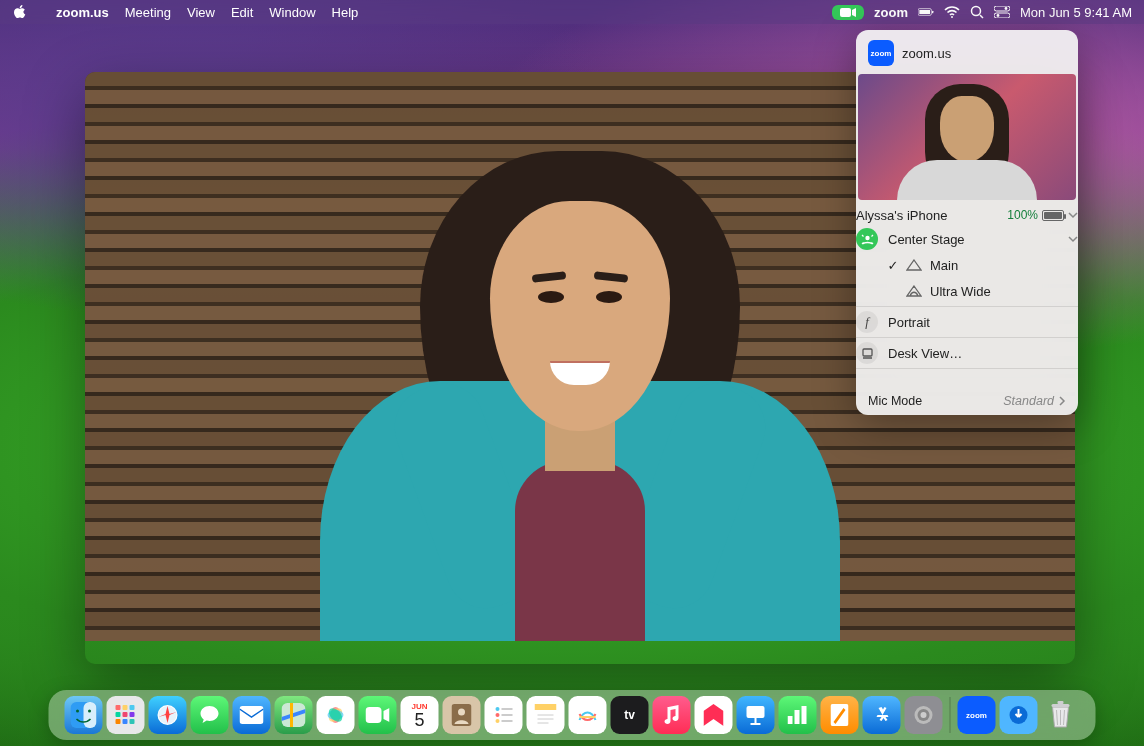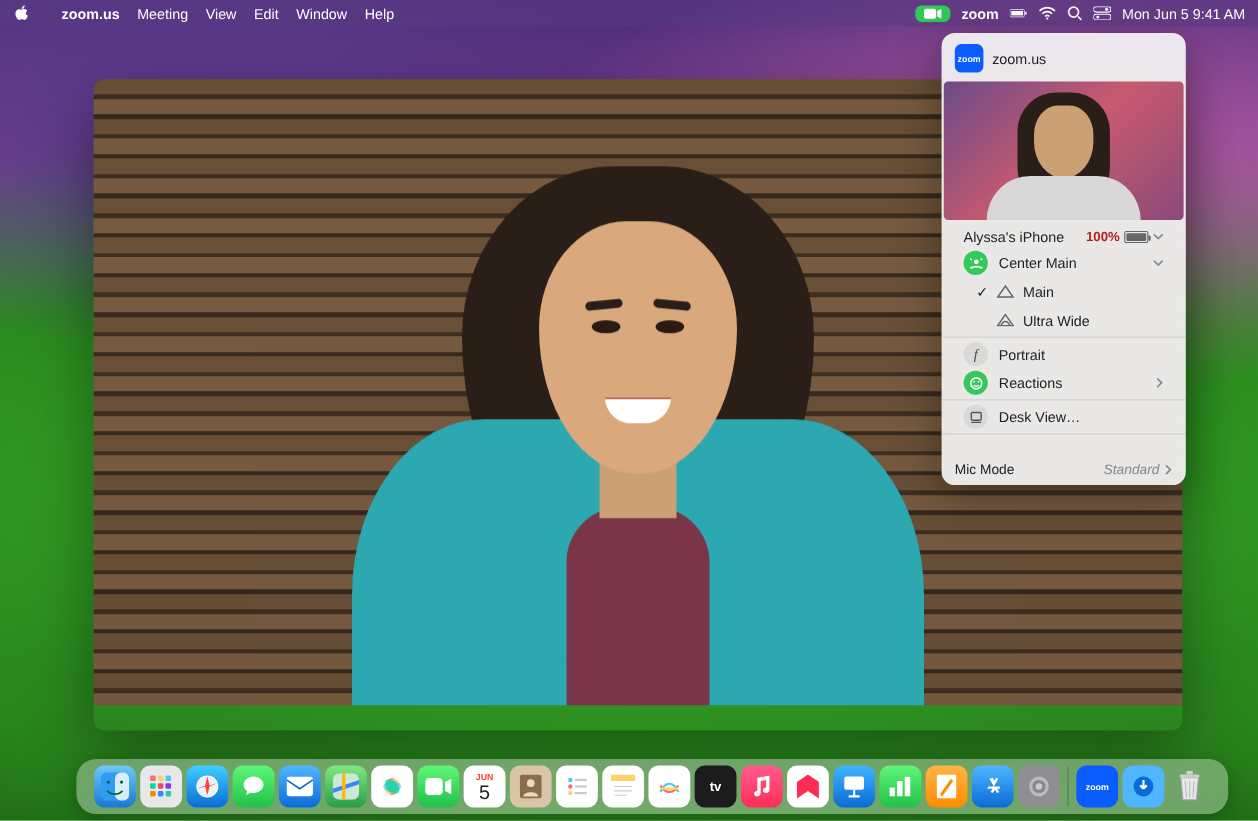--- a/index.html
+++ b/index.html
@@ -76,42 +76,42 @@
   .pop-head .appicon { width:26px; height:26px; background:#0b5cff; border-radius:6px;
     display:flex; align-items:center; justify-content:center; color:#fff; font-size:8px; font-weight:700; }
   .pop-preview { margin:0 2px; height:126px; border-radius:4px; position:relative; overflow:hidden;
     background:linear-gradient(135deg,#6c4a8a 0%, #c95a6e 50%, #8a4a7a 100%); }
   .pop-preview .pface { position:absolute; left:50%; top:22px; transform:translateX(-50%);
     width:54px; height:66px; background:#caa074; border-radius:40% 40% 50% 50%; }
   .pop-preview .phair { position:absolute; left:50%; top:10px; transform:translateX(-50%);
     width:84px; height:110px; background:#2a1e18; border-radius:42px 42px 50px 50px; }
   .pop-preview .pbody { position:absolute; left:50%; bottom:0; transform:translateX(-50%);
     width:140px; height:40px; background:#d8d8d8; border-radius:40px 40px 0 0; }
-  .pop-row { display:flex; align-items:center; padding:4px 20px; height:26px; }
+  .pop-row { display:flex; align-items:center; padding:4px 0; height:26px; }
   .pop-sep { height:1px; background:rgba(0,0,0,0.1); margin:2px 0; }
   .device-row { justify-content:space-between; padding-top:8px; }
-  .device-row .right { display:flex; align-items:center; gap:4px; color:#b91c1c; font-size:12px;font-weight:bold; }
+  .device-row .right { display:flex; align-items:center; gap:4px; color:#15803d; font-size:12px; }
   .battery { width:22px; height:11px; border:1px solid #666; border-radius:2px; position:relative; }
   .battery::after{content:"";position:absolute;right:-3px;top:3px;width:2px;height:5px;background:#666;border-radius:1px;}
   .battery .fill{position:absolute;left:1px;top:1px;bottom:1px;width:90%;background:#666;border-radius:1px;}
   .row-icon { width:22px; height:22px; border-radius:11px; display:flex; align-items:center; justify-content:center;
     margin-right:10px; flex-shrink:0; }
   .row-icon.green { background:#34c759; color:#fff; }
   .row-icon.neutral { background:rgba(0,0,0,0.06); color:#444; }
   .row-check { width:22px; text-align:center; margin-right:2px; }
   .sub-row { padding-left:26px; }
   .chev { margin-left:auto; color:#888; }
   .micmode-row { justify-content:space-between; padding:8px 12px 10px; font-size:12.5px;margin-top:20px; }
   .micmode-row .val { color:#888; display:flex; align-items:center; gap:4px;font-style:italic; }
 
   
   .dock { position:absolute; left:50%; bottom:6px; transform:translateX(-50%);
     display:flex; align-items:center; gap:4px; padding:6px 16px;
     background:rgba(255,255,255,0.35); border-radius:18px; backdrop-filter:blur(20px);
-    box-shadow:0 6px 20px rgba(0,0,0,0.25);margin-left:21px; }
+    box-shadow:0 6px 20px rgba(0,0,0,0.25); }
   .dock-item { width:38px; height:38px; border-radius:9px; display:flex; align-items:center;
     justify-content:center; font-size:17px; color:#ffffff; }
   .dock-divider { width:1px; height:36px; background:rgba(0,0,0,0.25); margin:0 3px; }
 
   
   svg { display:block; }
 </style>
 </head>
 <body>
 
@@ -203,21 +203,21 @@
   </div>
 
   <div class="pop-row">
     <span class="row-icon green">
       <svg width="13" height="13" viewBox="0 0 13 13">
           <circle cx="6.5" cy="5" r="2.2" fill="#fff"></circle>
           <path d="M2 11c1-2 8-2 9 0" stroke="#fff" stroke-width="1.5" fill="none"></path>
           <path d="M1 2l1.5 1.5M12 2l-1.5 1.5M1 11l1.5-1.5M12 11l-1.5-1.5" stroke="#fff" stroke-width="1.2"></path>
         </svg>
     </span>
-    <span>Center Main</span>
+    <span>Center Stage</span>
     <svg class="chev" width="10" height="10" viewBox="0 0 10 10">
         <path d="M1 3l4 4 4-4" fill="none" stroke="#888" stroke-width="1.5"></path>
       </svg>
   </div>
 
   <div class="pop-row sub-row">
     <span class="row-check">✓</span>
     <svg width="16" height="12" viewBox="0 0 16 12" style="margin-right:8px;">
         <path d="M8 1l7 10H1z" fill="none" stroke="#666" stroke-width="1.3"></path>
       </svg>
@@ -231,34 +231,20 @@
     <span>Ultra Wide</span>
   </div>
 
   <div class="pop-sep"></div>
 
   <div class="pop-row">
     <span class="row-icon neutral">
         <span style="font-style:italic;font-family:serif;">f</span>
       </span>
     <span>Portrait</span>
-  </div>
-  <div class="pop-row">
-    <span class="row-icon green">
-      <svg width="13" height="13" viewBox="0 0 13 13">
-          <circle cx="6.5" cy="6.5" r="5" fill="none" stroke="#fff" stroke-width="1.5"></circle>
-          <circle cx="4.5" cy="5" r="0.8" fill="#fff"></circle>
-          <circle cx="8.5" cy="5" r="0.8" fill="#fff"></circle>
-          <path d="M4 8c1 1.5 4 1.5 5 0" stroke="#fff" fill="none" stroke-width="1.2"></path>
-        </svg>
-    </span>
-    <span>Reactions</span>
-    <svg class="chev" width="8" height="10" viewBox="0 0 8 10">
-        <path d="M2 1l4 4-4 4" fill="none" stroke="#888" stroke-width="1.5"></path>
-      </svg>
   </div>
 
   <div class="pop-sep"></div>
 
   <div class="pop-row">
     <span class="row-icon neutral">
       <svg width="13" height="13" viewBox="0 0 13 13">
           <rect x="2" y="2" width="9" height="7" rx="1" fill="none" stroke="#555" stroke-width="1.3"></rect>
           <line x1="2" y1="11" x2="11" y2="11" stroke="#555" stroke-width="1.3"></line>
         </svg>

